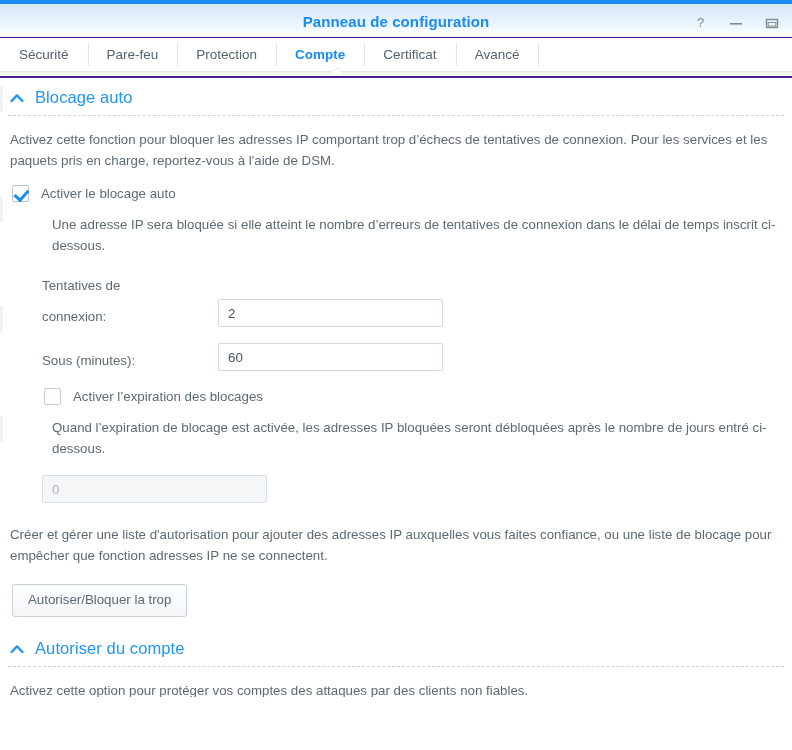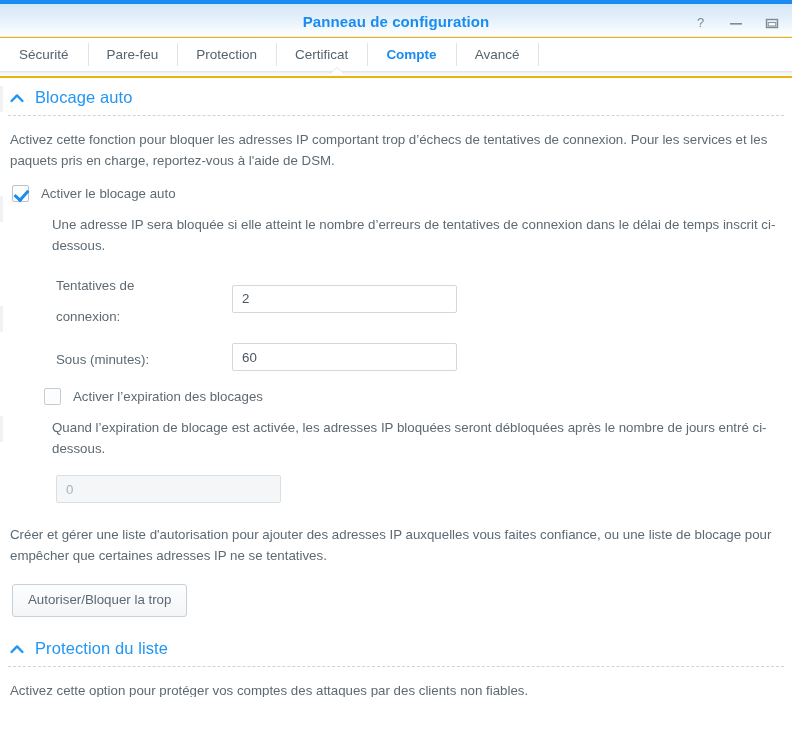--- a/index.html
+++ b/index.html
@@ -8,21 +8,21 @@
     width: 792px; height: 750px;
     overflow: hidden;
     background: #ffffff;
     font-family: "Liberation Sans", sans-serif;
   }
 
   #app {
     position: relative;
     width: 792px;
     height: 697px;
-    background: #eab308;
+    background: #4c1d95;
     overflow: hidden;
   }
 
   
   .topbar-accent {
     position: absolute; top: 0; left: 0;
     width: 792px; height: 4px;
     background: #1a8cf0;
   }
   .titlebar {
@@ -196,23 +196,23 @@
   .sub-para {
     font-size: 13.3px;
     color: #5d6a73;
     line-height: 21px;
     padding: 0 14px 0 52px;
     margin: 12px 0 0 0;
   }
 
   .field-row {
     display: flex;
-    align-items: center;
+    align-items: flex-end;
     margin-top: 14px;
-    padding-left: 56px;
+    padding-left: 42px;
   }
   .field-label {
     font-size: 13.3px;
     color: #5d6a73;
     width: 176px;
     flex: 0 0 auto;
     padding-top: 6px;
     line-height: 20px;
   }
   .field-label.wrap { width: 176px; }
@@ -301,25 +301,25 @@
   <div class="tabbar">
     <div class="tab">
         <span>Sécurité</span>
       </div>
     <div class="tab">
         <span>Pare-feu</span>
       </div>
     <div class="tab">
         <span>Protection</span>
       </div>
+    <div class="tab active">
+        <span>Compte</span>
+      </div>
     <div class="tab">
         <span>Certificat</span>
-      </div>
-    <div class="tab active">
-        <span>Compte</span>
       </div>
     <div class="tab">
         <span>Avancé</span>
       </div>
     <div class="tab-spacer"></div>
   </div>
 
   <div class="tab-underline"></div>
   <div class="tab-notch" style="left:329px">
       <span class="tri"></span>
@@ -371,32 +371,32 @@
       <span class="checkbox"></span>
       <span class="chk-label">Activer l’expiration des blocages</span>
     </div>
 
     <p class="sub-para">Quand l’expiration de blocage est activée, les adresses IP bloquées seront débloquées après le nombre de jours entré ci-dessous.</p>
 
     <div class="field-row" style="margin-top:16px">
       <input class="text-input disabled" type="text" disabled="" value="0" style="">
     </div>
 
-    <p class="para" style="margin-top:21px">Créer et gérer une liste d'autorisation pour ajouter des adresses IP auxquelles vous faites confiance, ou une liste de blocage pour empêcher que certaines adresses IP ne se tentatives.</p>
+    <p class="para" style="margin-top:21px">Créer et gérer une liste d'autorisation pour ajouter des adresses IP auxquelles vous faites confiance, ou une liste de blocage pour empêcher que fonction adresses IP ne se connectent.</p>
 
     <button class="btn">Autoriser/Bloquer la trop</button>
 
     
     <div class="section-head" style="padding-top:22px">
       <span class="chev">
         <svg width="14" height="10" viewBox="0 0 14 10">
           <path d="M1.6 8 L7 2.4 L12.4 8" fill="none" stroke="#2196f3" stroke-width="2.4" stroke-linecap="round" stroke-linejoin="round"></path>
         </svg>
       </span>
-      <span class="section-title">Protection du liste</span>
+      <span class="section-title">Autoriser du compte</span>
     </div>
     <div class="section-rule"></div>
 
     <p class="para">Activez cette option pour protéger vos comptes des attaques par des clients non fiables.</p>
 
     <div class="chk-row">
       <span class="checkbox"></span>
       <span class="chk-label">Activer la protection du compte</span>
     </div>
 

